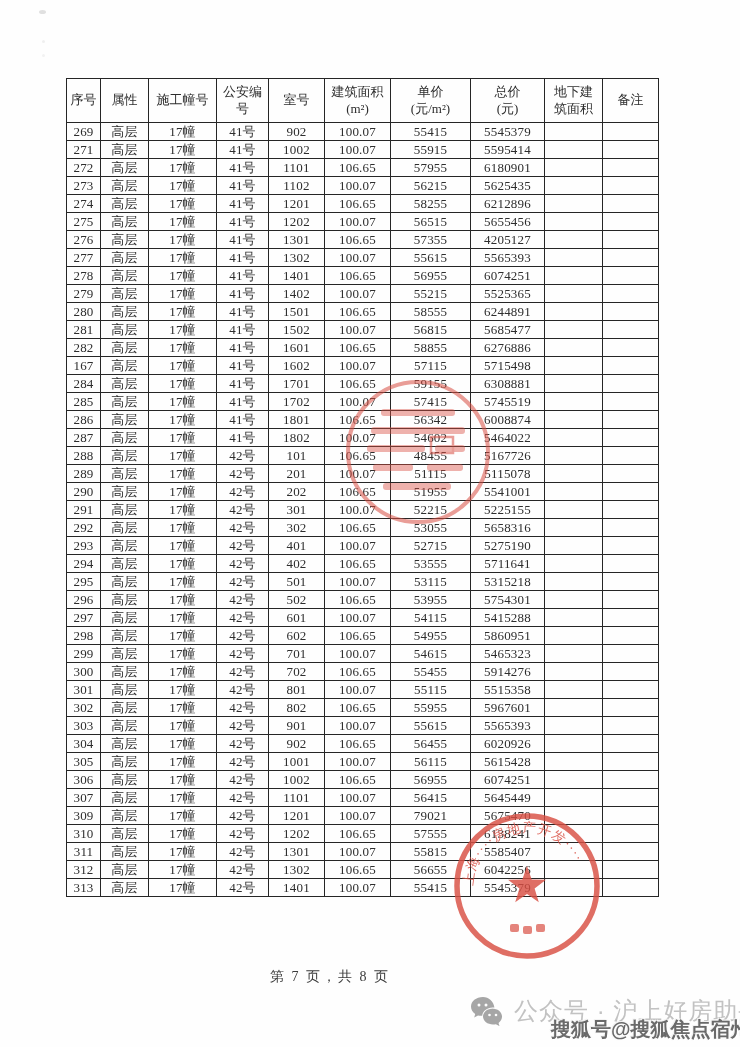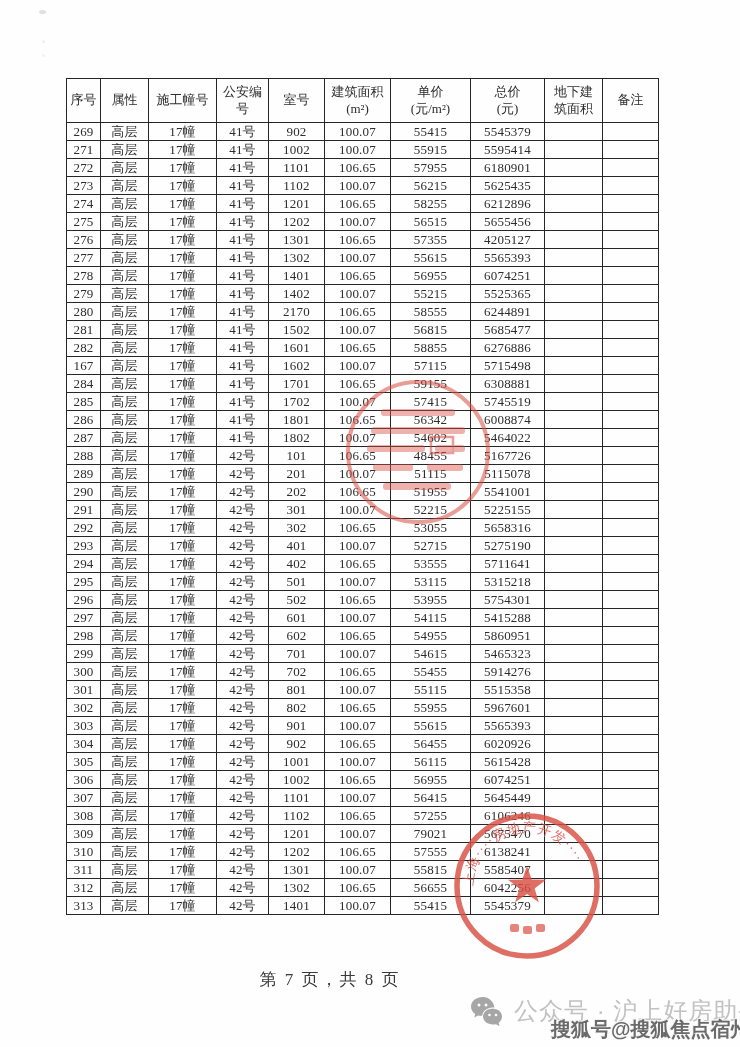--- a/index.html
+++ b/index.html
@@ -52,21 +52,21 @@
     position: absolute;
     pointer-events: none;
   }
   .stamp-record { left: 343px; top: 377px; opacity: 0.55; filter: blur(0.5px); }
   .stamp-company { left: 452px; top: 811px; opacity: 0.82; filter: blur(0.4px); }
   .footer-page {
     position: absolute;
     left: 0; right: 80px;
     top: 968px;
     text-align: center;
-    font-size: 17px;
+    font-size: 14px;
     letter-spacing: 2px;
     color: #3a3a3a;
   }
   .watermark-wechat-row {
     position: absolute;
     left: 470px;
     top: 995px;
     display: flex;
     align-items: center;
     gap: 8px;
@@ -252,21 +252,21 @@
           <td>55215</td>
           <td>5525365</td>
           <td></td>
           <td></td>
         </tr>
         <tr>
           <td>280</td>
           <td>高层</td>
           <td>17幢</td>
           <td>41号</td>
-          <td>2170</td>
+          <td>1501</td>
           <td>106.65</td>
           <td>58555</td>
           <td>6244891</td>
           <td></td>
           <td></td>
         </tr>
         <tr>
           <td>281</td>
           <td>高层</td>
           <td>17幢</td>
@@ -580,32 +580,20 @@
         </tr>
         <tr>
           <td>307</td>
           <td>高层</td>
           <td>17幢</td>
           <td>42号</td>
           <td>1101</td>
           <td>100.07</td>
           <td>56415</td>
           <td>5645449</td>
-          <td></td>
-          <td></td>
-        </tr>
-        <tr>
-          <td>308</td>
-          <td>高层</td>
-          <td>17幢</td>
-          <td>42号</td>
-          <td>1102</td>
-          <td>106.65</td>
-          <td>57255</td>
-          <td>6106246</td>
           <td></td>
           <td></td>
         </tr>
         <tr>
           <td>309</td>
           <td>高层</td>
           <td>17幢</td>
           <td>42号</td>
           <td>1201</td>
           <td>100.07</td>

